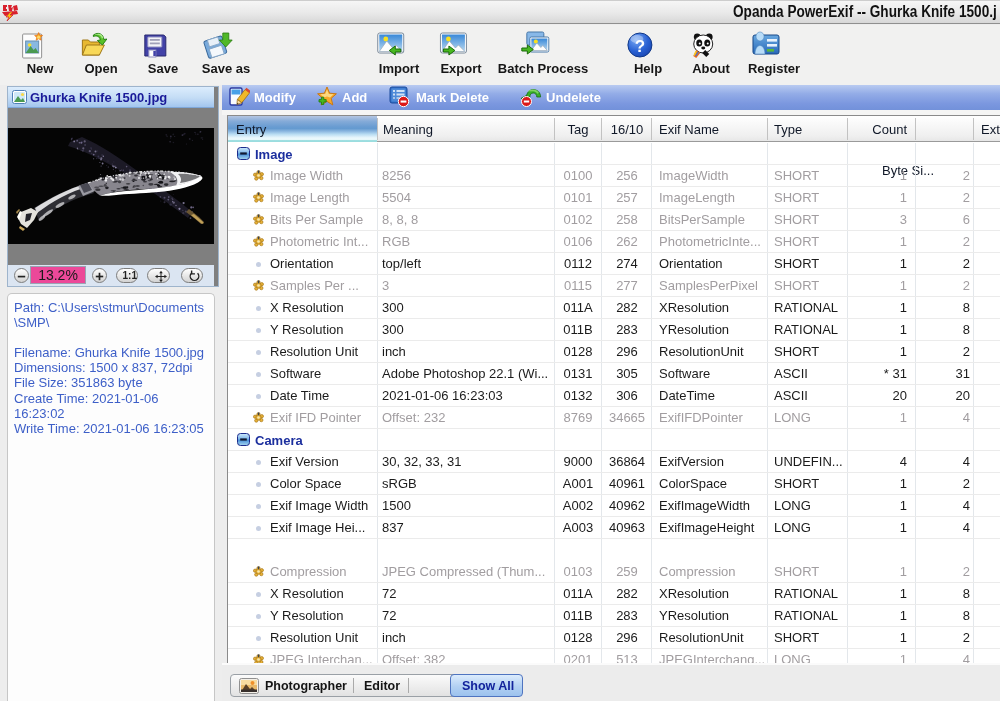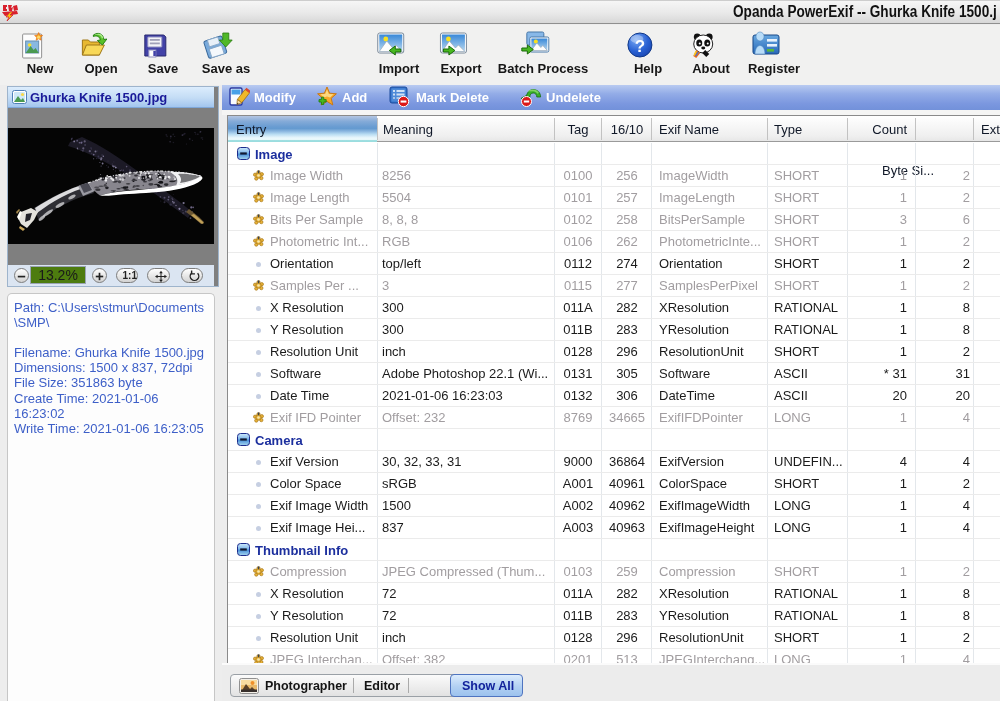--- a/index.html
+++ b/index.html
@@ -11,21 +11,21 @@
 .tbtn{position:absolute;top:6px;text-align:center;}
 .tbtn svg{display:block;margin:0 auto;}
 .tbtn .lbl{display:block;margin-top:2px;font-size:13px;font-weight:bold;color:#161616;white-space:nowrap;margin-left:16px;}
 
 #pvpanel{position:absolute;left:7px;top:86px;width:212px;height:201px;border:1px solid #9eb4cc;background:#7f7f7f;}
 #pvhead{position:absolute;left:0;top:0;width:206px;height:21px;background:linear-gradient(#dcedfd,#c3dcf5 55%,#a2c5ee);border-bottom:1px solid #7fa7d8;}
 #pvhead span{position:absolute;left:22px;top:3px;font-size:13px;font-weight:bold;color:#1a1a99;}
 #pvimg{position:absolute;left:0;top:41px;width:206px;height:116px;background:#050505;}
 #pvctl{position:absolute;left:0;top:178px;width:206px;height:21px;background:#dbe5f2;}
 .cbtn{position:absolute;top:3px;height:15px;background:linear-gradient(#ffffff,#d2d2d2);border:1px solid #7d7d7d;border-radius:8px;color:#222;text-align:right;}
-#pvfield{position:absolute;left:22px;top:1px;width:56px;height:18px;background:#4d7c0f;border:1px solid #9aa4b4;font-size:14px;color:#1a1a1a;text-align:center;line-height:17px;}
+#pvfield{position:absolute;left:22px;top:1px;width:56px;height:18px;background:#ec4899;border:1px solid #9aa4b4;font-size:14px;color:#1a1a1a;text-align:center;line-height:17px;}
 #infopanel{position:absolute;left:7px;top:293px;width:208px;height:408px;background:#fdfdfd;border:1px solid #c6c6c6;border-radius:5px 5px 0 0;border-bottom:none;}
 #infotext{position:absolute;left:6px;top:6px;font-size:13px;line-height:15.1px;color:#3d5fc8;white-space:pre;}
 
 #bluebar{position:absolute;left:222px;top:85px;width:778px;height:25px;background:linear-gradient(#b9cbf1 0%,#93ace7 35%,#7b97df 75%,#7291da 100%);}
 .bb-item{position:absolute;top:0;height:25px;}
 .bb-item .bt{position:absolute;top:4.5px;font-size:13px;font-weight:bold;color:#fff;white-space:nowrap;}
 #tablewrap{position:absolute;left:227px;top:115px;width:773px;height:548px;background:#fff;border-left:1px solid #8a8a8a;border-top:1px solid #8a8a8a;overflow:hidden;}
 #thead{position:absolute;left:0;top:0;width:772px;height:26px;background:linear-gradient(#ffffff,#efefef 80%,#e7e7e7);border-bottom:1px solid #9a9a9a;}
 #thentry{position:absolute;left:0;top:0;width:149px;height:26px;background:linear-gradient(#b4c6e2 0%,#85abd8 20%,#6b9dd2 40%,#649ad0 48%,#88b4de 58%,#b8dcf2 70%,#e4f4fb 82%,#f0fbfd 90%,#a0dfe1 94%,#98dcde 100%);}
 .hcell{position:absolute;top:5.5px;font-size:13px;color:#101828;white-space:nowrap;}
@@ -913,35 +913,20 @@
         <span class="dot"></span>
         <span class="c-e">Exif Image Hei...</span>
         <span class="c-m">837</span>
         <span class="c-t">A003</span>
         <span class="c-d">40963</span>
         <span class="c-n">ExifImageHeight</span>
         <span class="c-y">LONG</span>
         <span class="c-c">1</span>
         <span class="c-s">4</span>
       </div>
-<div class="trow" style="top:396px">
-        <svg class="grpico" width="13" height="13" viewBox="0 0 13 13">
-          <defs>
-            <linearGradient id="gmg" x1="0" y1="0" x2="0" y2="1">
-              <stop offset="0" stop-color="#cfeafc"></stop>
-              <stop offset="0.45" stop-color="#7fb6e8"></stop>
-              <stop offset="0.55" stop-color="#4a90d8"></stop>
-              <stop offset="1" stop-color="#a8d8f0"></stop>
-            </linearGradient>
-          </defs>
-          <rect x="0.5" y="0.5" width="12" height="12" rx="3" fill="url(#gmg)" stroke="#1c2c8c" stroke-width="1"></rect>
-          <rect x="3.2" y="5.4" width="6.6" height="2.2" fill="#101830"></rect>
-        </svg>
-        <span class="gtxt">Thumbnail Info</span>
-      </div>
 <div class="trow g" style="top:418px">
         <svg class="rowico" width="11" height="11" viewBox="0 0 14 14">
           <g fill="#e8b238" stroke="#a87818" stroke-width="0.9">
             <circle cx="7" cy="2.9" r="2.1"></circle>
             <circle cx="11.2" cy="5.4" r="2.1"></circle>
             <circle cx="10.6" cy="10.3" r="2.1"></circle>
             <circle cx="4.2" cy="10.9" r="2.1"></circle>
             <circle cx="2.7" cy="6" r="2.1"></circle>
             <circle cx="7" cy="7" r="3.4"></circle>
           </g>

